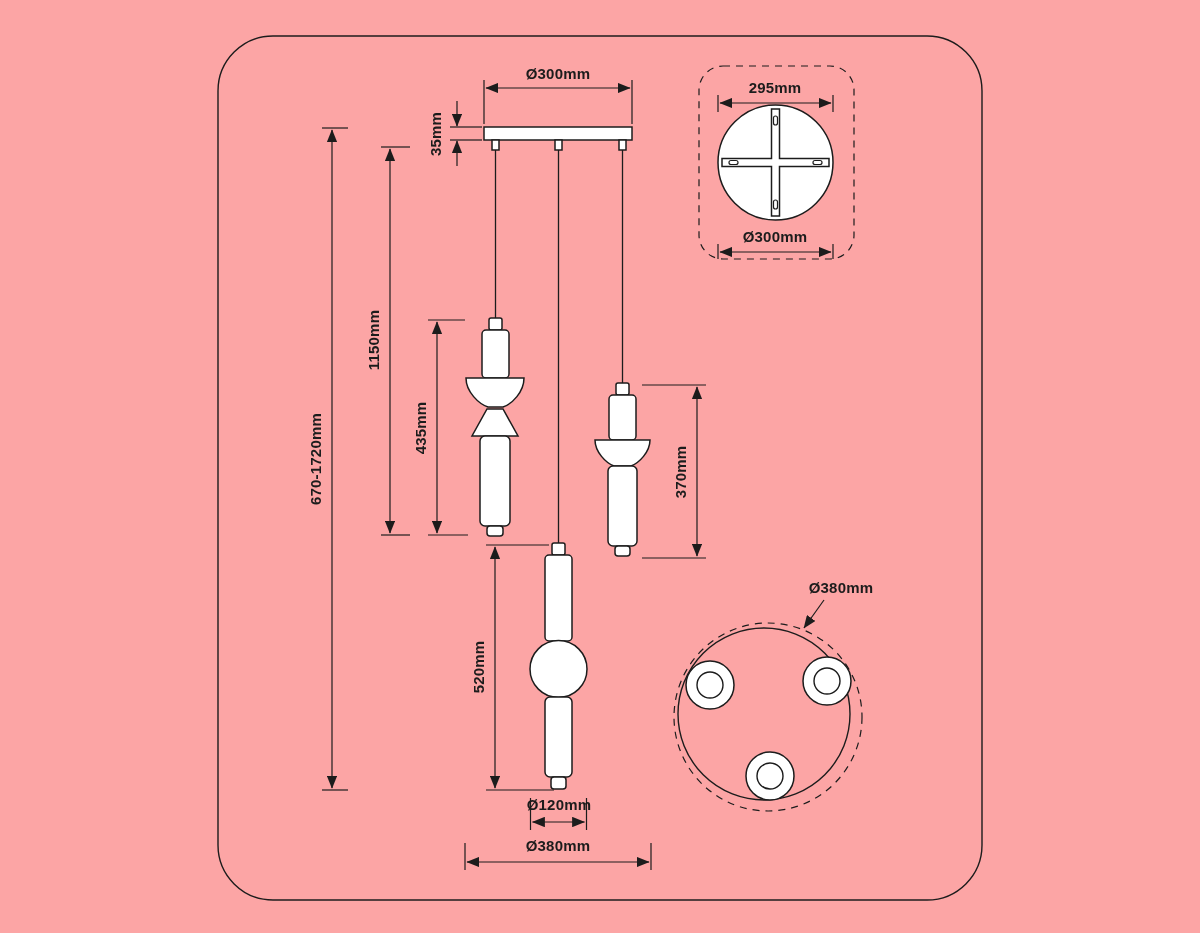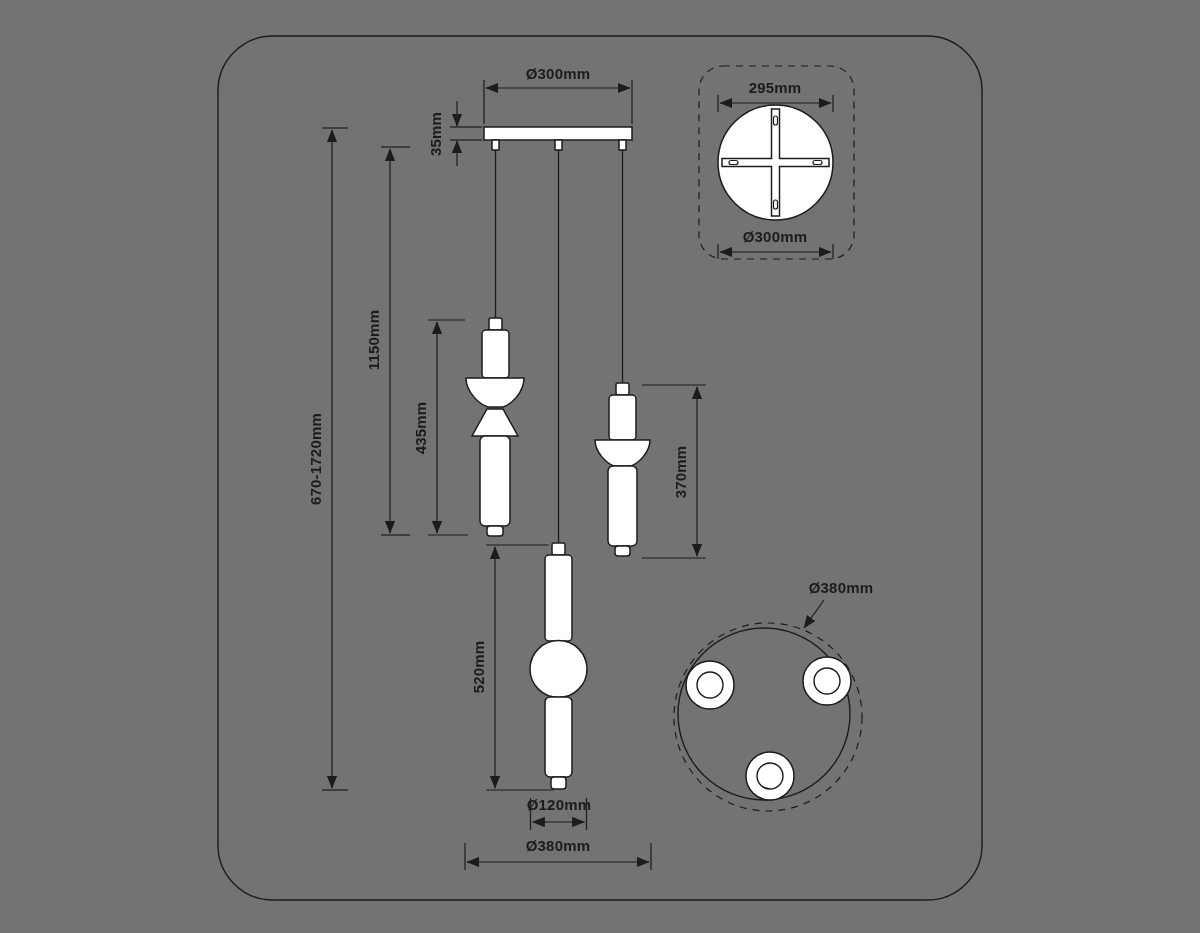--- a/index.html
+++ b/index.html
@@ -1,16 +1,16 @@
 <!DOCTYPE html>
 <html><head>
 <meta charset="utf-8">
 <style>
   html,body{margin:0;padding:0;background:#ffffff;}
-  .stage{position:relative;width:1200px;height:933px;background:#737373;overflow:hidden;font-family:"Liberation Sans",sans-serif;}
+  .stage{position:relative;width:1200px;height:933px;background:#fca5a5;overflow:hidden;font-family:"Liberation Sans",sans-serif;}
   svg{position:absolute;left:0;top:0;}
   text{font-family:"Liberation Sans","DejaVu Sans",sans-serif;font-weight:bold;font-size:15px;fill:#1c1c1c;letter-spacing:.2px;}
   .shape{stroke:#1c1c1c;stroke-width:1.5;fill:#ffffff;}
   .ln{stroke:#1c1c1c;stroke-width:1.4;fill:none;}
   .dim{stroke:#1c1c1c;stroke-width:1.2;fill:none;}
   .cord{stroke:#1c1c1c;stroke-width:1.3;fill:none;}
   .dash{stroke-dasharray:7 6;}
 </style>
 </head>
 <body>

